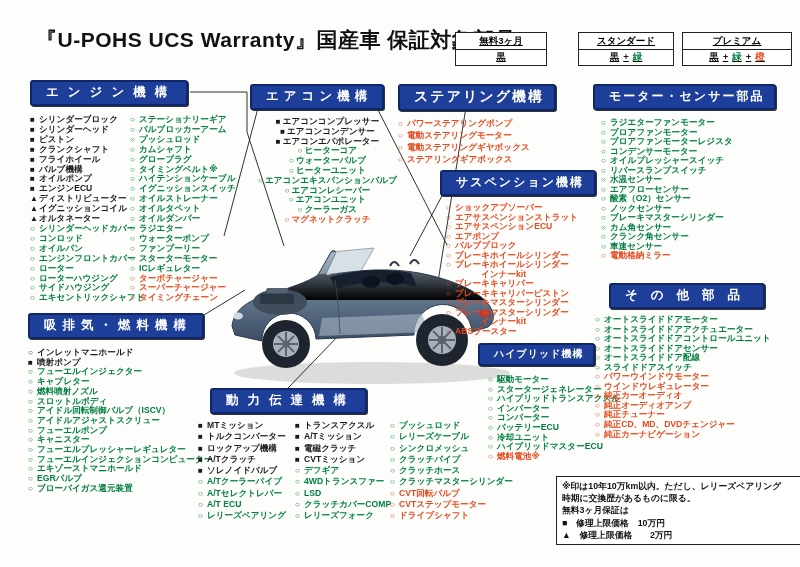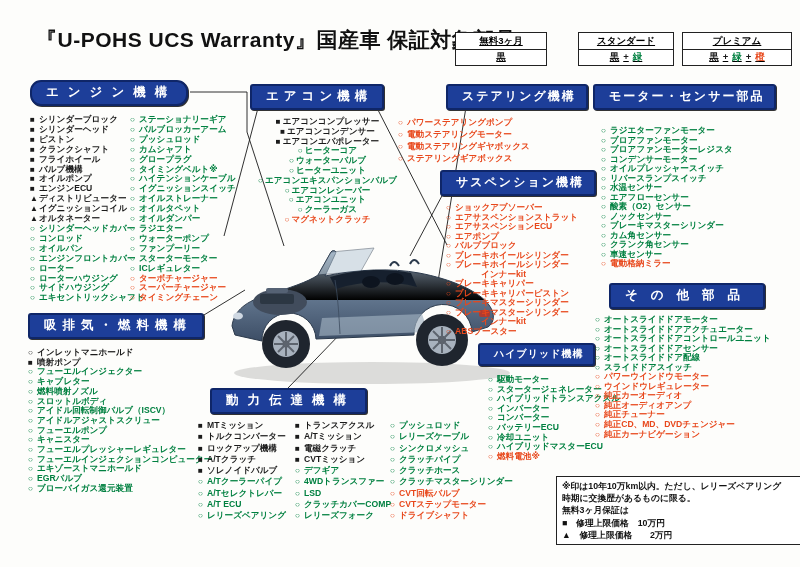--- a/index.html
+++ b/index.html
@@ -18,29 +18,29 @@
       padding:2px 10px 3px 14px;border:2px solid #0f2668;border-radius:3px;white-space:nowrap;
       box-shadow:1px 1px 0 #333;}
   
   .cols{display:flex;align-items:flex-start;}
   .col{display:block;}
   .item{font-size:8.6px;font-weight:bold;line-height:9.8px;white-space:nowrap;}
   .item .mk{display:inline-block;width:9px;font-size:8px;}
   .item.wrap{padding-left:26px;}
   .c-k{color:#1b1b1b;} .c-g{color:#008040;} .c-o{color:#e8481c;}
   
-  #sec-engine{left:30px;top:80px;}   #sec-engine .hd{letter-spacing:9px;border-radius:11px;}
+  #sec-engine{left:30px;top:80px;}   #sec-engine .hd{letter-spacing:9px;}
   #sec-engine .cols{margin-top:9px;} #sec-engine .col:first-child{width:100px;}
   #sec-engine .item{line-height:9.9px;}
   #sec-aircon{left:250px;top:84px;}  #sec-aircon .hd{letter-spacing:5px;}
   #sec-aircon .cols{margin-top:7px;margin-left:6px;text-align:center;}
-  #sec-steering{left:398px;top:84px;} #sec-steering .hd{letter-spacing:2px;font-size:12px;margin-left:48px;}
+  #sec-steering{left:398px;top:84px;} #sec-steering .hd{letter-spacing:2px;font-size:14px;}
   #sec-steering .cols{margin-top:7px;} #sec-steering .item{line-height:10.9px;}
   #sec-motor{left:593px;top:84px;}   #sec-motor .hd{letter-spacing:2px;font-size:12px;}
-  #sec-motor .cols{margin-top:16px;margin-left:8px;} #sec-motor .item{line-height:9.5px;}
+  #sec-motor .cols{margin-top:8px;margin-left:8px;} #sec-motor .item{line-height:9.5px;}
   #sec-suspension{left:440px;top:170px;} #sec-suspension .hd{letter-spacing:2px;font-size:12px;}
   #sec-suspension .cols{margin-top:7px;margin-left:6px;} #sec-suspension .item{line-height:9.5px;}
   #sec-intake{left:28px;top:313px;}  #sec-intake .hd{letter-spacing:6px;}
   #sec-intake .cols{margin-top:9px;} #sec-intake .item{line-height:9.7px;}
   #sec-power{left:198px;top:388px;}  #sec-power .hd{margin-left:12px;letter-spacing:9px;}
   #sec-power .cols{margin-top:6px;}  #sec-power .item{line-height:10.3px;}
   #sec-power .col:nth-child(1){width:97px;} #sec-power .col:nth-child(2){width:95px;}
   #sec-hybrid{left:478px;top:343px;} #sec-hybrid .hd{letter-spacing:1px;font-size:10px;}
   #sec-hybrid .cols{margin-top:9px;margin-left:10px;} #sec-hybrid .item{line-height:9.6px;}
   #sec-other{left:595px;top:283px;}  #sec-other .hd{margin-left:14px;letter-spacing:13px;}

